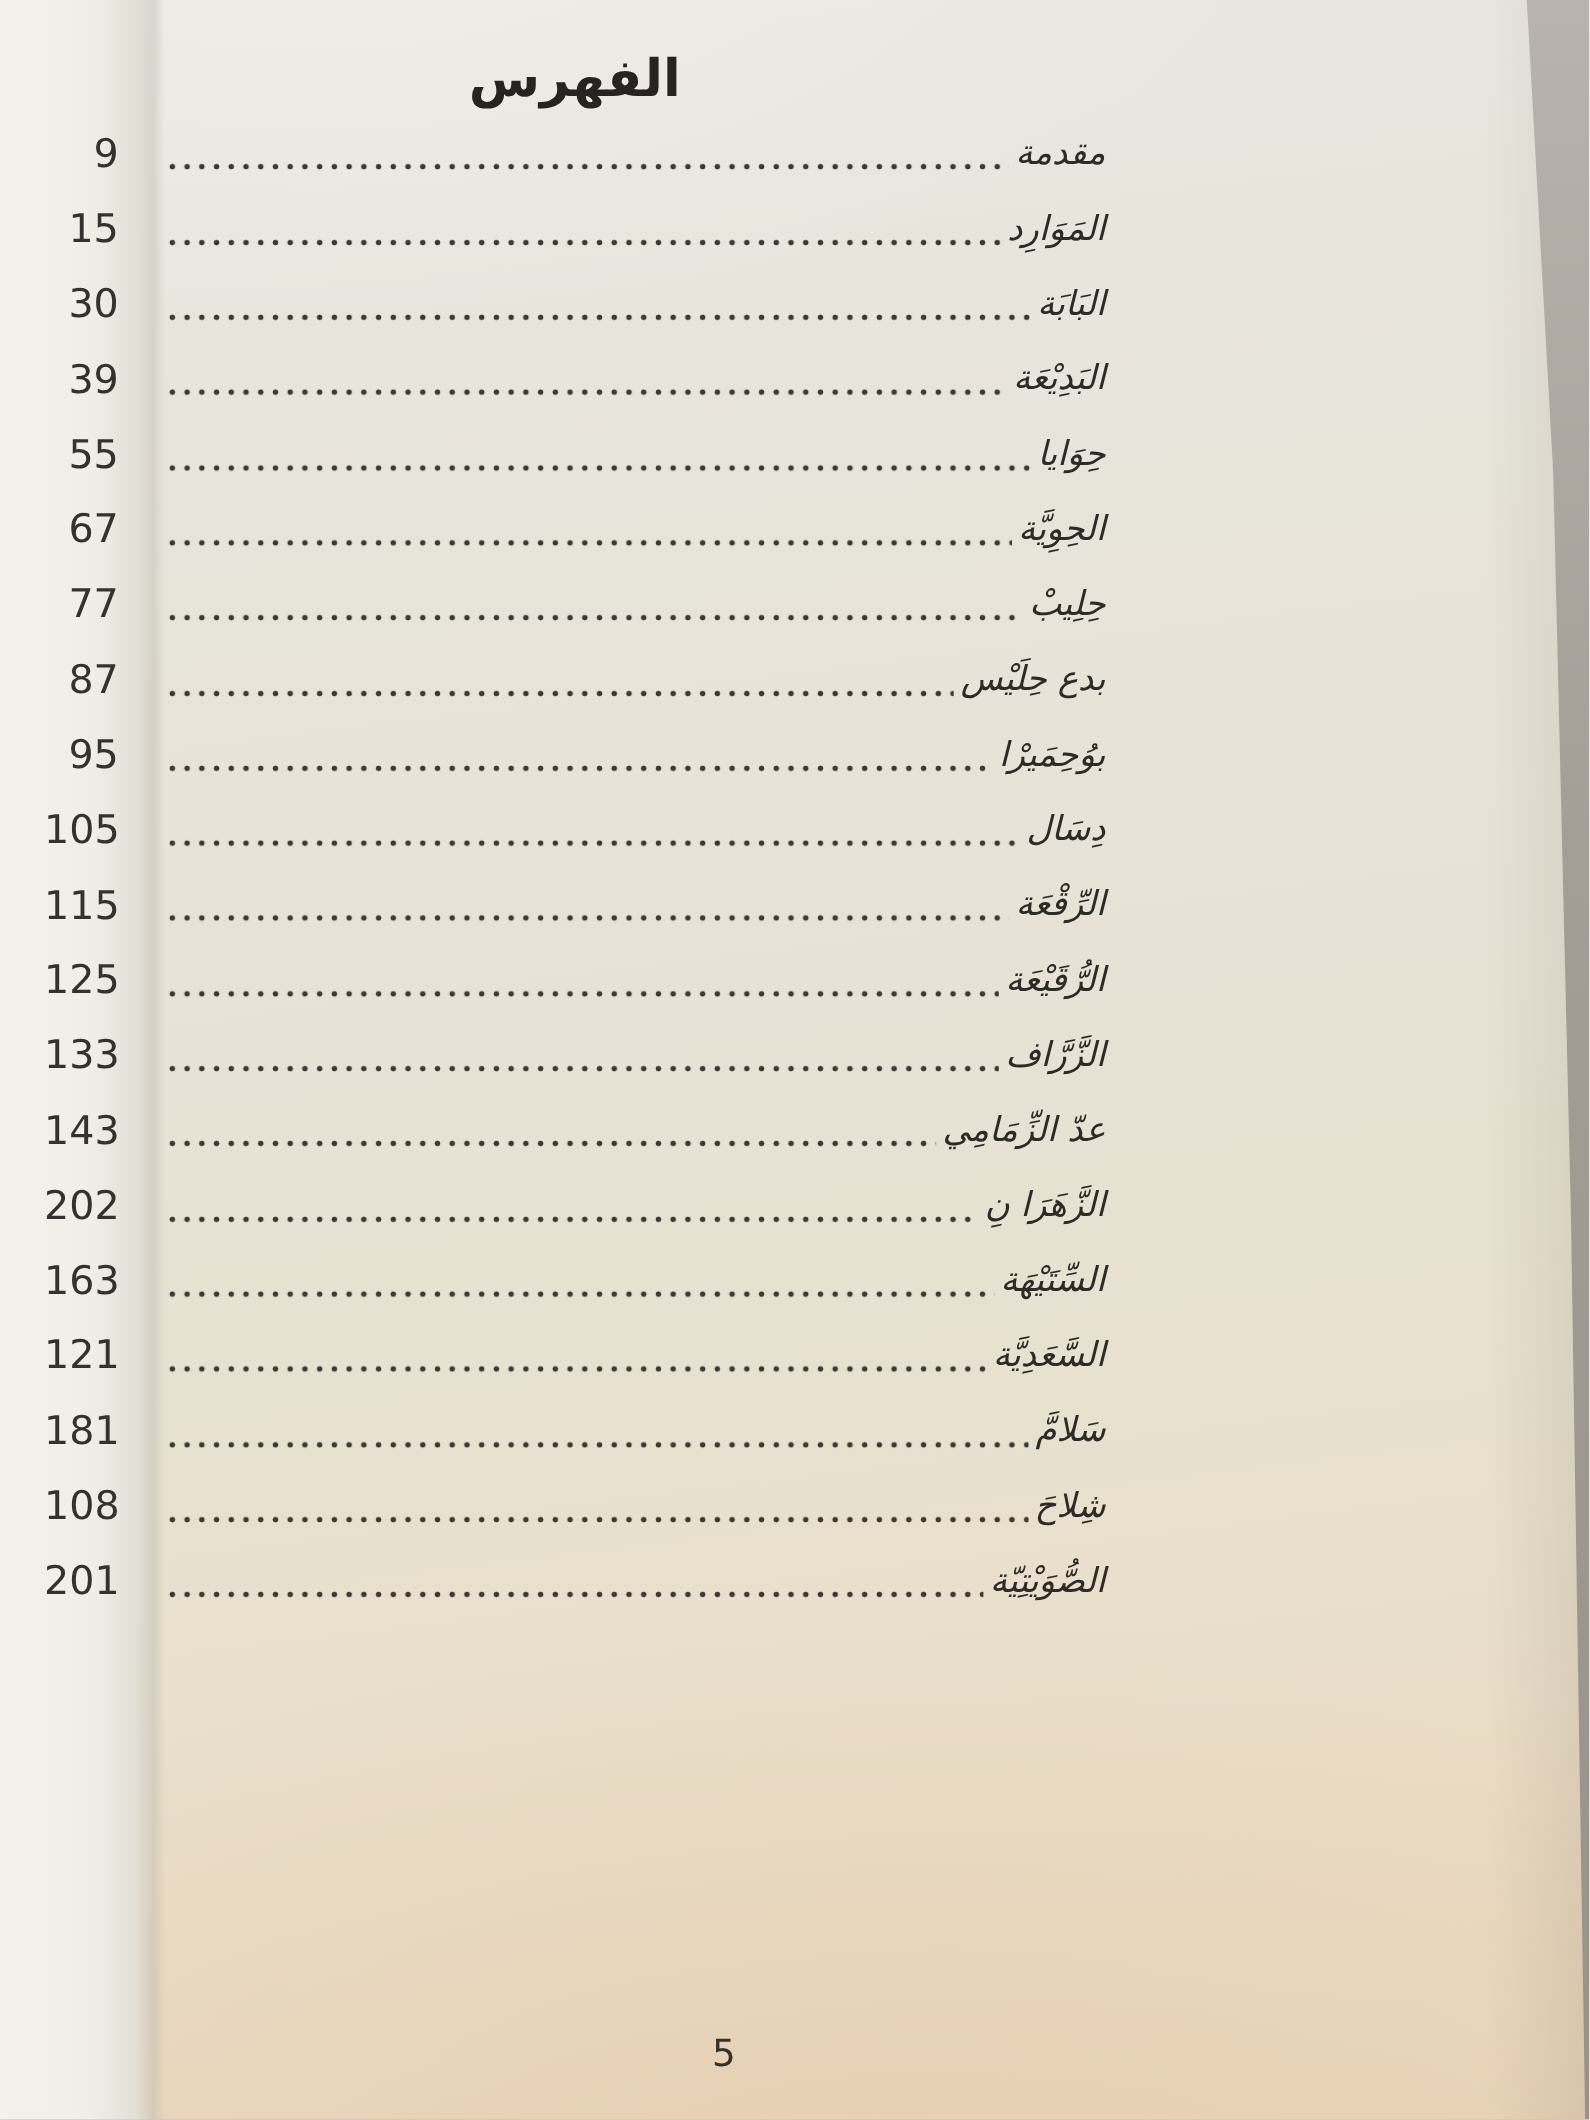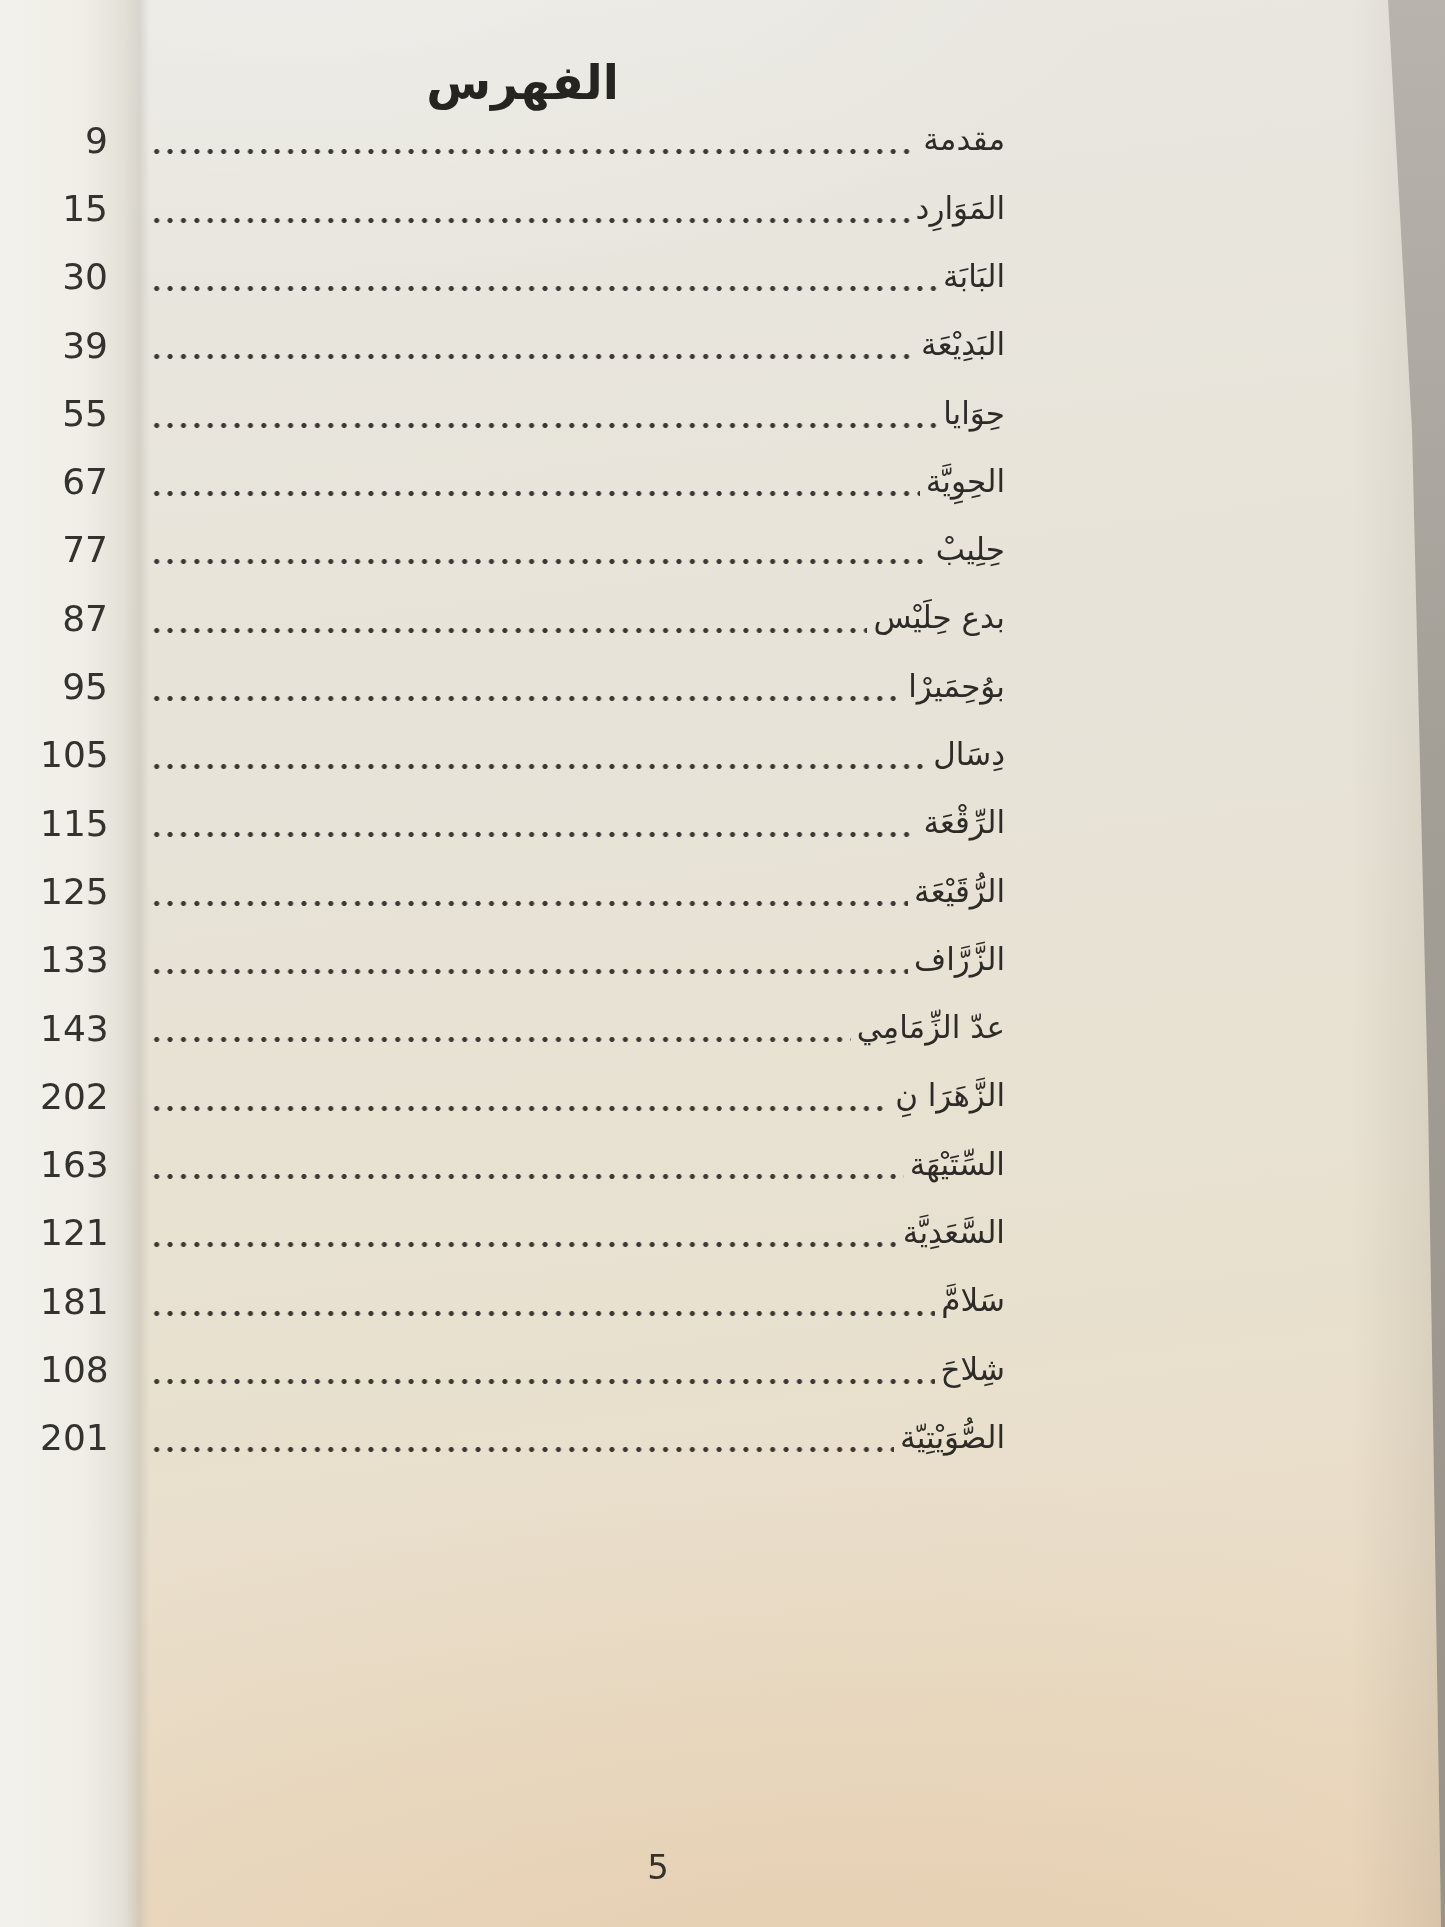--- a/index.html
+++ b/index.html
@@ -42,40 +42,41 @@
     pointer-events: none;
   }
   
   .underpage-edge {
     position: absolute; left: 0; top: 0; bottom: 0; width: 150px;
     background: linear-gradient(90deg,
       var(--underpage) 0%, #f0eee7 55%, #e3e0d7 82%,
       rgba(190,186,176,0.45) 93%, rgba(190,186,176,0) 100%);
   }
   .title-wrap {
-    position: absolute; top: 49px; left: 40px; width: 965px;
+    position: absolute; top: 38px; left: 40px; width: 965px;
     text-align: center;
   }
   .doc-title {
     font-size: 47px; font-weight: bold; line-height: 1.45;
     color: #262420;
     letter-spacing: 0;
   }
   .toc {
     position: absolute; top: 106px; left: 40px; right: 440px;
   }
   .toc-row {
     direction: rtl;
     display: flex; align-items: center;
     height: 68.3px;
   }
   .entry-title {
     font-size: 31px; line-height: 1.15;
     white-space: nowrap;
     color: var(--ink);
+    font-style: italic;
   }
   .leader {
     flex: 1 1 auto; align-self: stretch;
     margin-right: 6px;   
     margin-left: 42px;   
     background-image: radial-gradient(circle, var(--leader-dot) 2.2px, rgba(0,0,0,0) 2.9px);
     background-size: 13.4px 13.4px;
     background-repeat: repeat-x;
     background-position: 0 calc(50% + 12px);
   }

